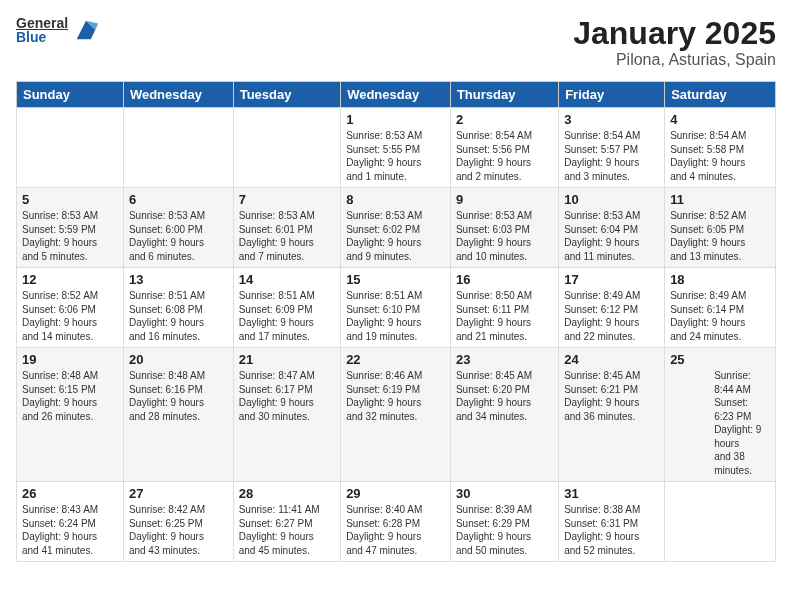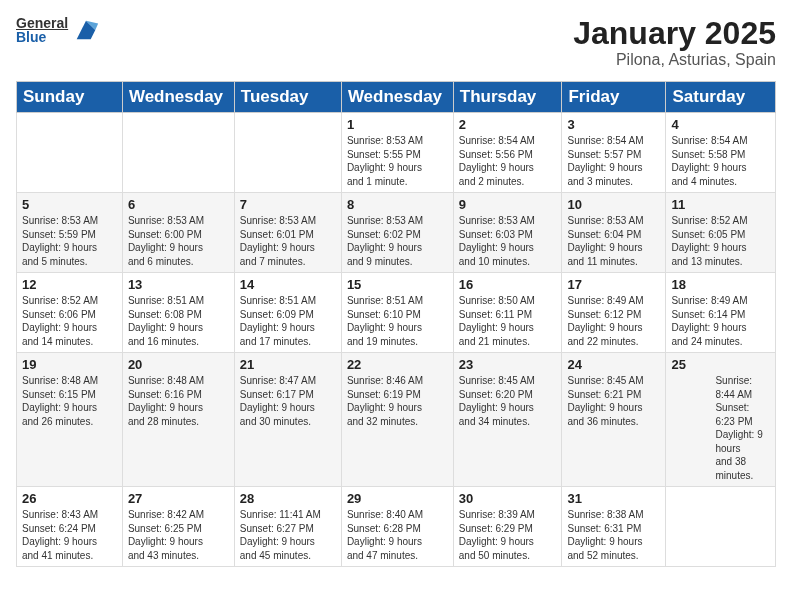--- a/index.html
+++ b/index.html
@@ -62,21 +62,21 @@
     }
     .calendar {
       width: 100%;
       border-collapse: collapse;
     }
     .calendar th {
       background-color: #1a5fa8;
       color: #fff;
       text-align: left;
       padding: 5px 6px;
-      font-size: 17px;
+      font-size: 13px;
       font-weight: bold;
       border: 1px solid #ccc;
     }
     .calendar td {
       vertical-align: top;
       border: 1px solid #ddd;
       padding: 4px 5px;
       width: 113px;
       min-height: 80px;
       background: #fff;

